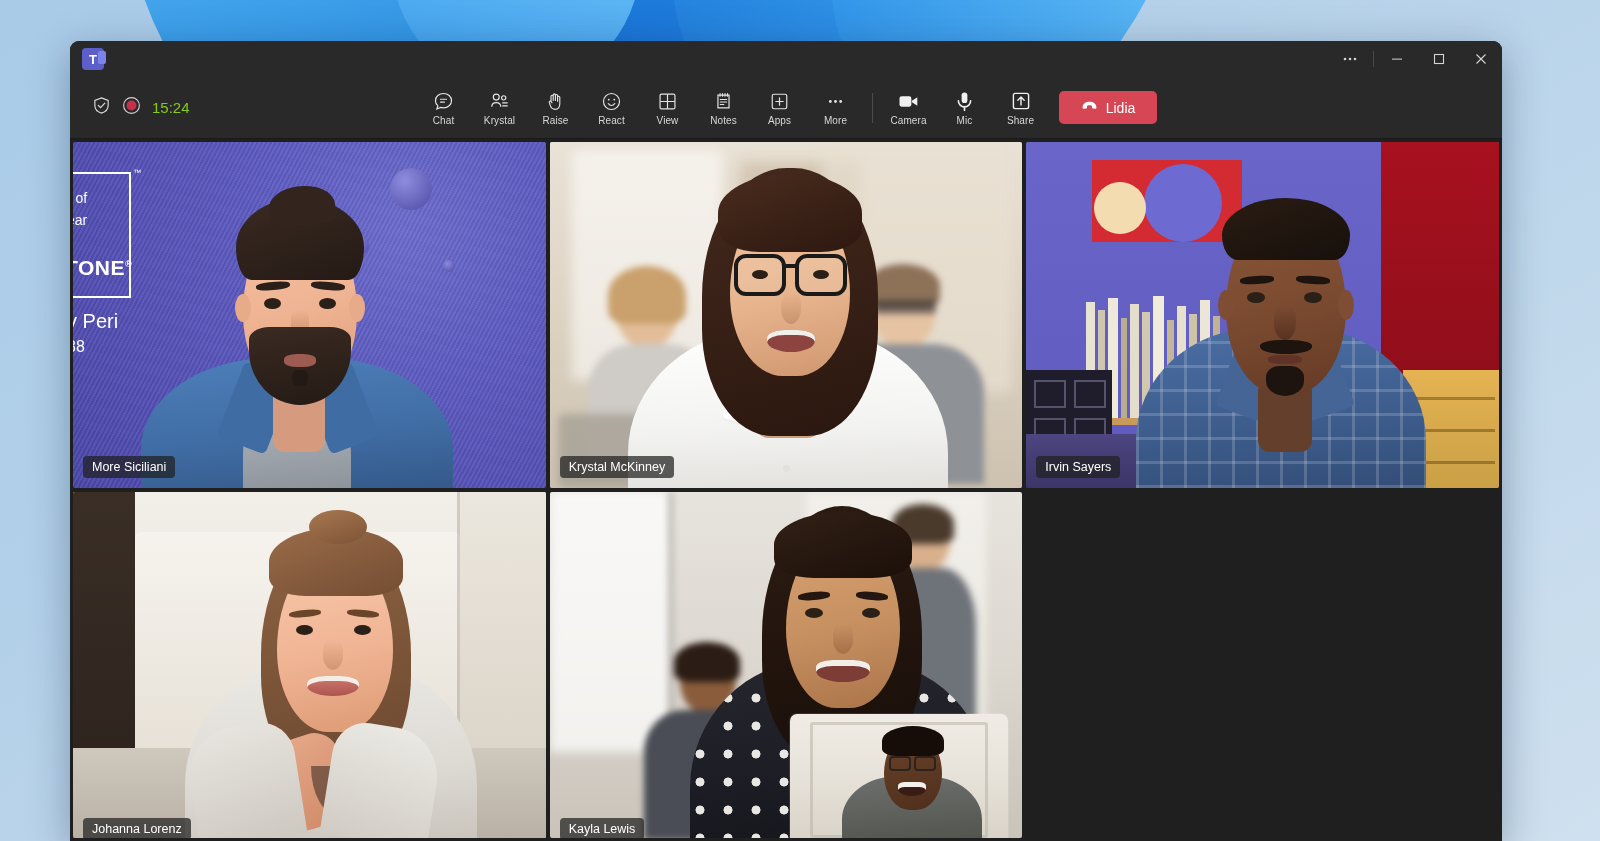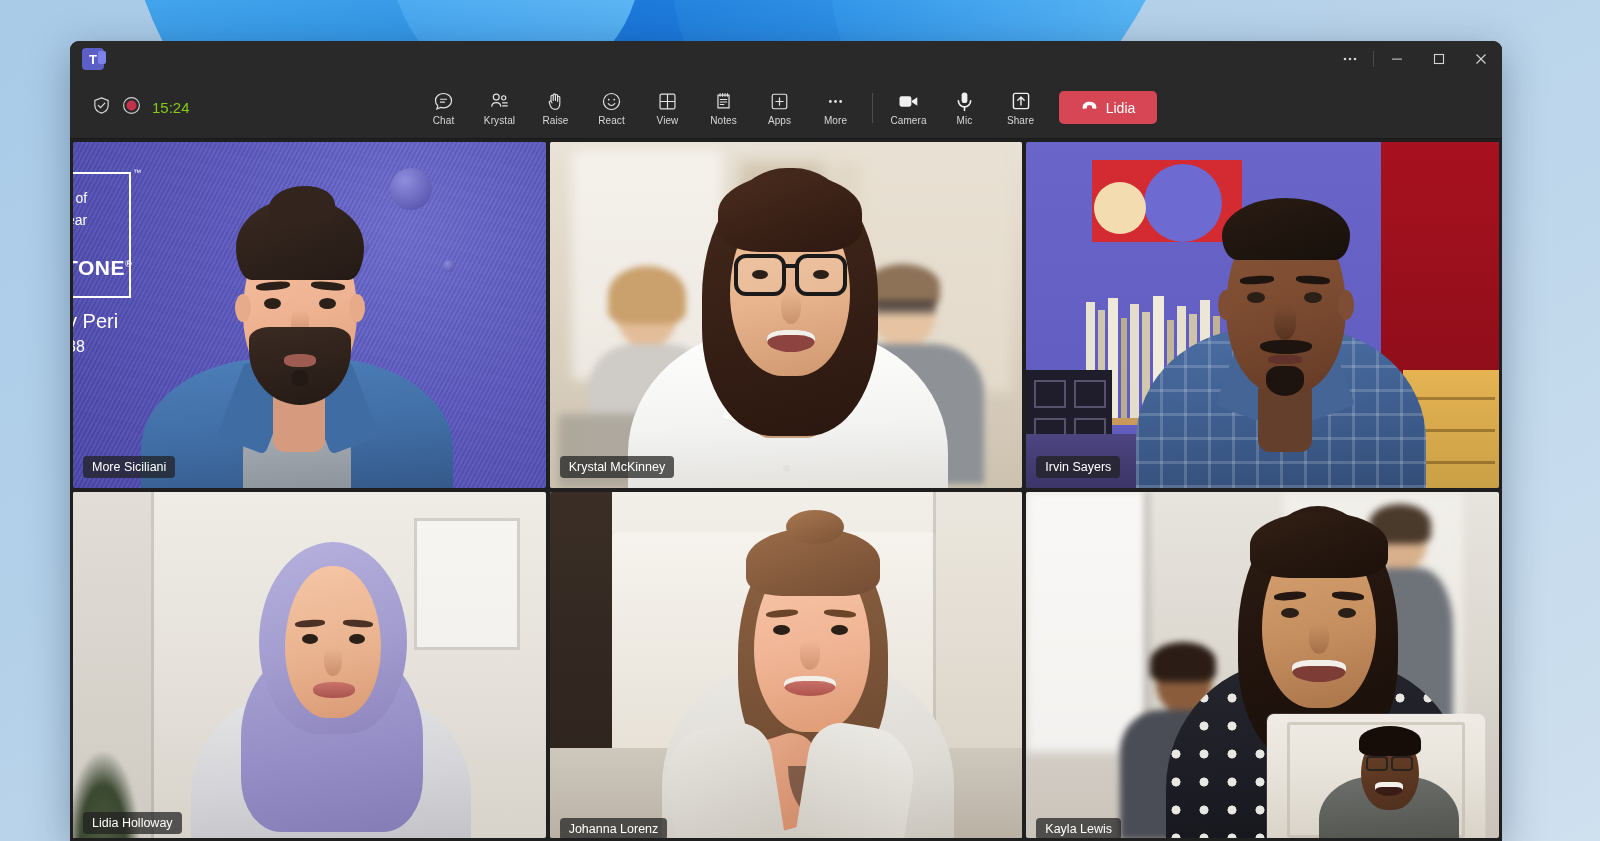--- a/index.html
+++ b/index.html
@@ -612,58 +612,20 @@
           <div class="av" style="left:234px; top:198px; width:52px; height:14px; border-radius:40% 40% 50% 50%; background:#1d1410;"></div>
 
           <div class="av" style="left:242px; top:213px; width:34px; height:9px; border-radius:40%; background:#60322a;"></div>
 
           <div class="av" style="left:240px; top:224px; width:38px; height:30px; border-radius:40% 40% 55% 55%; background:#1d1410;"></div>
         </div>
 
         <div class="name-chip">Irvin Sayers</div>
       </div>
 
-      <div class="tile">
-        <div class="scene" style="background:linear-gradient(180deg,#efece6 0%,#e5e1da 55%,#d7d2ca 100%);">
-          <div class="av" style="left:0; top:0; width:78px; height:100%; background:linear-gradient(180deg,#e2ded7,#cfcac2);"></div>
-          <div class="av" style="left:78px; top:0; width:3px; height:100%; background:rgba(120,112,104,.28);"></div>
-          <div class="av" style="left:-6px; bottom:-6px; width:72px; height:92px; filter:blur(1.6px);
-                      background:radial-gradient(ellipse at 50% 100%, #4c5a3e 0%, #3b4831 45%, rgba(60,72,49,0) 72%);"></div>
-          <div class="av" style="right:26px; top:26px; width:106px; height:132px; background:rgba(255,255,255,.5); border:3px solid rgba(175,168,158,.5);"></div>
-        </div>
-
-        <div class="av" style="inset:0;">
-
-          <div class="av torso" style="left:118px; bottom:0; width:280px; height:150px;
-                      background:linear-gradient(175deg,#e6e6e8 0%,#d4d4d8 60%,#c3c3c8 100%);"></div>
-
-          <div class="av" style="left:168px; top:150px; width:182px; height:190px; border-radius:46% 46% 22% 22%/50% 50% 28% 28%;
-                      background:linear-gradient(170deg,#a8a3d4 0%,#968fc7 55%,#847cb5 100%);"></div>
-
-          <div class="av" style="left:186px; top:50px; width:148px; height:192px; border-radius:50% 50% 40% 40%/52% 52% 48% 48%;
-                      background:linear-gradient(165deg,#b6b1de 0%,#a39ccf 55%,#8d85bd 100%);"></div>
-
-          <div class="av head" style="left:212px; top:74px; width:96px; height:152px;
-                      background:linear-gradient(168deg,#f5c6a6 0%,#eab390 55%,#d99a74 100%);"></div>
-
-          <div class="av brow" style="left:222px; top:128px; width:30px; height:7px; background:#4c3226; transform:rotate(-4deg);"></div>
-          <div class="av brow" style="left:270px; top:128px; width:30px; height:7px; background:#4c3226; transform:rotate(4deg);"></div>
-
-          <div class="av eye" style="left:229px; top:142px; width:16px; height:10px;"></div>
-          <div class="av eye" style="left:276px; top:142px; width:16px; height:10px;"></div>
-
-          <div class="av" style="left:251px; top:156px; width:18px; height:28px; border-radius:35% 35% 50% 50%;
-                      background:linear-gradient(180deg,rgba(0,0,0,0),rgba(160,100,65,.38));"></div>
-
-          <div class="av" style="left:240px; top:190px; width:42px; height:16px; border-radius:45%;
-                      background:linear-gradient(180deg,#c9736a,#a8534d);"></div>
-        </div>
-
-        <div class="name-chip" style="bottom:4px;">Lidia Holloway</div>
-      </div>
 
       <div class="tile">
         <div class="scene" style="background:linear-gradient(180deg,#f2efe9 0%,#e9e4db 55%,#ddd6cb 100%);">
           <div class="av" style="left:0; top:0; width:62px; height:100%; background:linear-gradient(180deg,#3a2e26,#2b221c);"></div>
           <div class="av" style="left:62px; top:40px; right:86px; height:220px; background:linear-gradient(180deg,#f6f3ee,#e7e1d7); border-radius:6px;"></div>
           <div class="av" style="left:62px; top:258px; right:86px; height:4px; background:rgba(150,140,128,.4);"></div>
           <div class="av" style="right:0; top:0; width:86px; height:100%; background:linear-gradient(180deg,#ece7de,#d6cfc3);"></div>
           <div class="av" style="right:86px; top:0; width:3px; height:100%; background:rgba(130,122,112,.3);"></div>
           <div class="av" style="left:0; bottom:0; right:0; height:90px; background:linear-gradient(180deg,#cfc8bd,#b9b1a4);"></div>
         </div>

